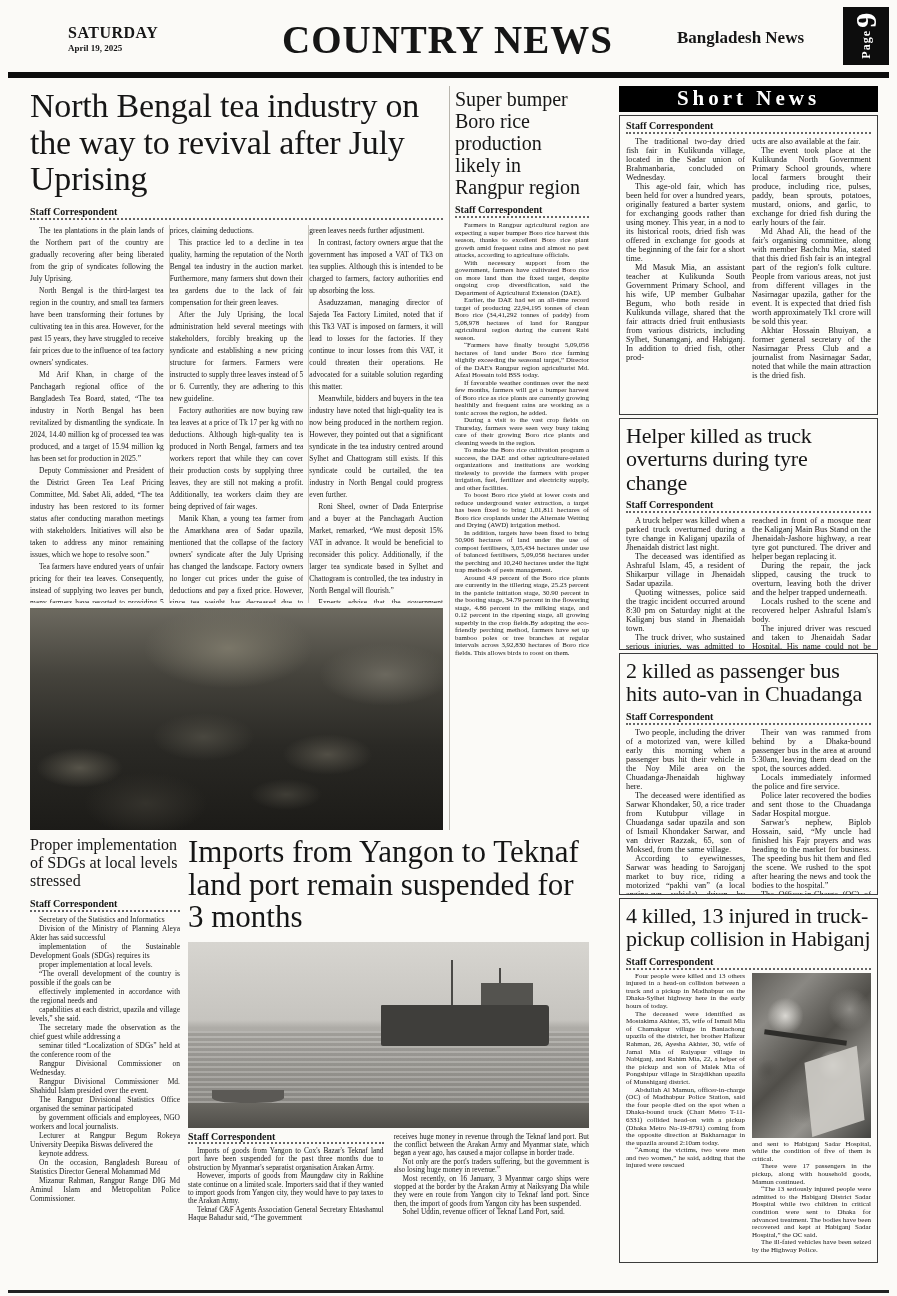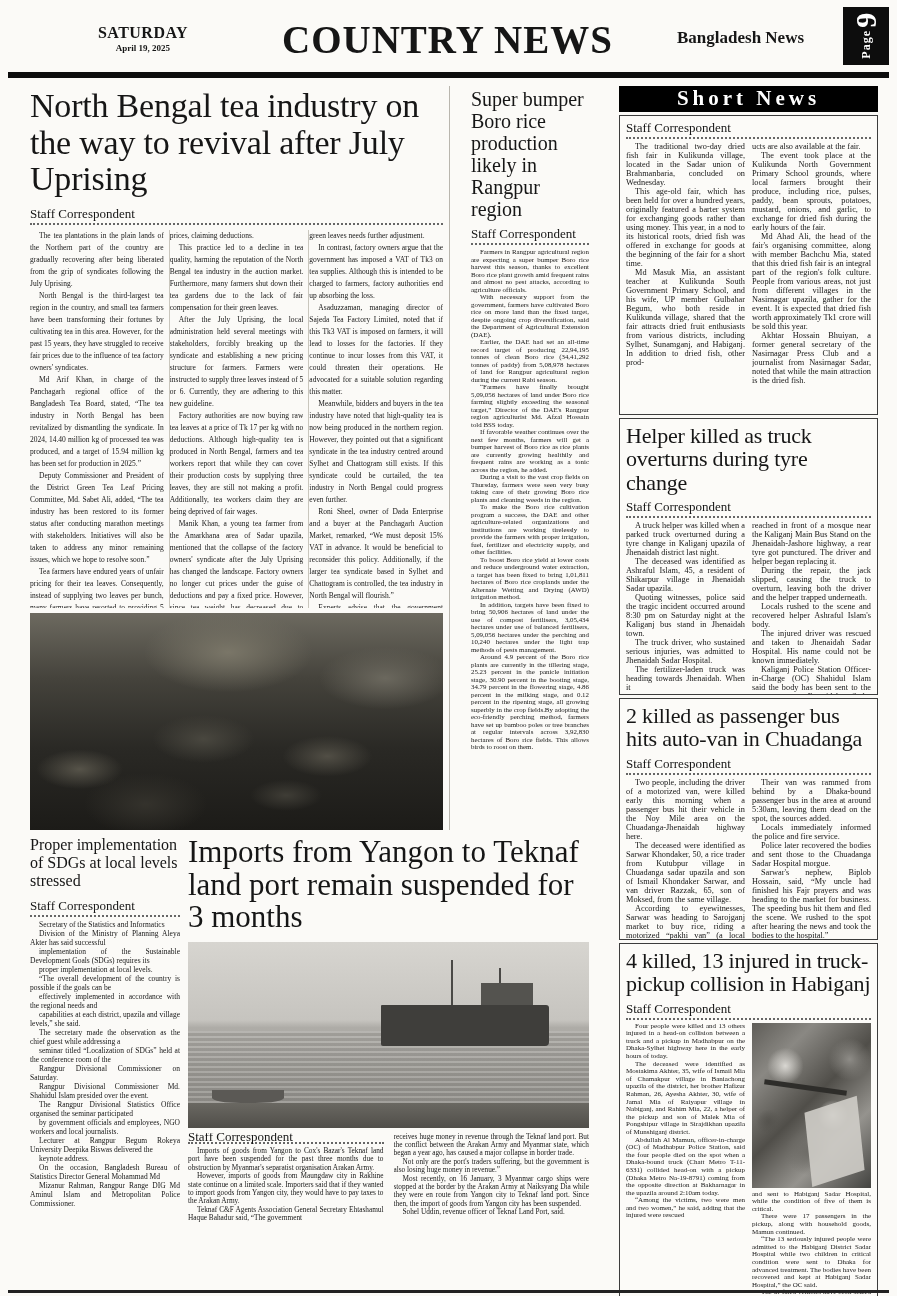--- a/index.html
+++ b/index.html
@@ -4,50 +4,50 @@
 <style>
   * { margin:0; padding:0; box-sizing:border-box; }
   html,body { background:#777; }
   .page {
     position:relative; width:897px; height:1296px; margin:0 auto;
     background:#fbfaf7; color:#161616; overflow:hidden;
     font-family:"Liberation Serif", serif;
   }
   
   .masthead { position:relative; height:70px; display:flex; align-items:center; padding:6px 60px 0 68px; }
-  .date-block { text-align:center; width:150px; }
+  .date-block { width:150px; }
   .date-day { font-weight:bold; font-size:16px; letter-spacing:.5px; }
   .date-date { font-weight:bold; font-size:9px; margin-top:1px; }
   .paper-title { flex:1; text-align:center; font-weight:bold; font-size:39px; letter-spacing:1px; transform:scaleY(1.05); }
   .brand { font-weight:bold; font-size:17px; width:160px; padding-right:14px; }
   .page-tab { position:absolute; top:7px; right:8px; width:46px; height:58px; background:#0d0d0d; color:#fff;
     display:flex; align-items:center; justify-content:center; }
   .page-tab .vert { writing-mode:vertical-rl; transform:rotate(180deg); font-weight:bold; line-height:1; display:flex; align-items:center; gap:2px;}
   .page-tab .pl { font-size:12px; letter-spacing:1px; }
   .page-tab .pn { font-size:30px; }
   .dbl-rule { margin:2px 8px 0 8px; height:4px; border-top:4px solid #0d0d0d; border-bottom:2px solid #0d0d0d; }
   .bottom-rule { position:absolute; left:8px; right:8px; bottom:3px; border-top:3px solid #222; }
 
   
   .content { display:flex; gap:6px; padding:8px 19px 10px 30px; height:1212px; }
   .left-wrap { width:559px; display:flex; flex-direction:column; }
   .top-left { display:flex; gap:6px; height:744px; }
   .tea-block { width:413px; display:flex; flex-direction:column; overflow:hidden; }
-  .boro-block { width:140px; border-left:1px solid #b9b6ae; padding-left:21px; overflow:hidden; }
+  .boro-block { width:140px; border-left:1px solid #b9b6ae; padding-left:5px; overflow:hidden; }
   .bottom-left { display:flex; gap:8px; height:452px; margin-top:6px; }
   .sdg-block { width:150px; overflow:hidden; }
   .imports-block { width:401px; overflow:hidden; }
   .sn-col { width:284px;padding-left:24px; }
 
   
   .headline-xl { font-size:34px; line-height:1.08; font-weight:normal; letter-spacing:-.2px; margin:2px 0 8px; }
   .headline-md { font-size:20px; line-height:1.1; font-weight:normal; margin:2px 0 6px; }
   .headline-sm { font-size:16px; line-height:1.12; font-weight:normal; margin:0 0 8px; }
   .headline-imports { font-size:31px; line-height:1.05; font-weight:normal; margin:0 0 8px; }
-  .byline { font-weight:normal; font-size:13px; }
+  .byline { font-weight:bold; font-size:10px; }
   .byline::after { content:""; display:block; border-bottom:2px dotted #666; margin:1px 0 3px; }
   .bodytext { text-align:justify; }
   .bodytext p.para { text-indent:9px; }
   .cont p.para:first-child { text-indent:0; }
 
   .tea-body { display:flex; height:378px; overflow:hidden; margin-top:2px; font-size:7.5px; line-height:12px; }
   .tea-body .tcol { flex:1; overflow:hidden; }
   .tea-body .tcol + .tcol { border-left:1px solid #c9c6bd; margin-left:5px; padding-left:0; }
 
   .boro-body { font-size:6.9px; line-height:7.5px; overflow:hidden; height:646px; }
@@ -57,21 +57,21 @@
   .imports-cols .icol { flex:1; overflow:hidden; }
 
   
   .sn-banner { background:#000; color:#fff; text-align:center; font-size:21px; letter-spacing:4px; height:26px; line-height:25px; font-weight:bold; }
   .sn-box { border:1px solid #3c3c3c; background:#fcfbf8; margin-top:3px; padding:4px 6px; overflow:hidden; }
   .sn-headline { font-size:22px; line-height:1.06; font-weight:normal; margin:1px 0 5px; letter-spacing:-.2px; }
   .sn-cols { display:flex; gap:7px; font-size:8.3px; line-height:9px; }
   .sn-cols .scol { flex:1; overflow:hidden; }
   .sn-small .sn-cols { font-size:7px; line-height:7.6px; }
   .box-nasirnagar { height:300px; }
-  .box-helper { height:277px; }
+  .box-helper { height:232px; }
   .box-buscrash { height:242px; }
   .box-habiganj { height:365px; }
 
   
   .photo { position:relative; overflow:hidden; }
   .tea-photo { flex:1; margin-top:5px;
     background:
       radial-gradient(ellipse 70px 32px at 12% 72%, #565349 0%, rgba(0,0,0,0) 62%),
       radial-gradient(ellipse 85px 40px at 42% 58%, #49473f 0%, rgba(0,0,0,0) 60%),
       radial-gradient(ellipse 75px 34px at 72% 66%, #514e45 0%, rgba(0,0,0,0) 60%),
@@ -185,21 +185,21 @@
           <div class="sdg-body bodytext">
               <p class="para">Secretary of the Statistics and Informatics</p>
               <p class="para">Division of the Ministry of Planning Aleya Akter has said successful</p>
               <p class="para">implementation of the Sustainable Development Goals (SDGs) requires its</p>
               <p class="para">proper implementation at local levels.</p>
               <p class="para">“The overall development of the country is possible if the goals can be</p>
               <p class="para">effectively implemented in accordance with the regional needs and</p>
               <p class="para">capabilities at each district, upazila and village levels,” she said.</p>
               <p class="para">The secretary made the observation as the chief guest while addressing a</p>
               <p class="para">seminar titled “Localization of SDGs” held at the conference room of the</p>
-              <p class="para">Rangpur Divisional Commissioner on Saturday.</p>
+              <p class="para">Rangpur Divisional Commissioner on Wednesday.</p>
               <p class="para">Rangpur Divisional Commissioner Md. Shahidul Islam presided over the event.</p>
               <p class="para">The Rangpur Divisional Statistics Office organised the seminar participated</p>
               <p class="para">by government officials and employees, NGO workers and local journalists.</p>
               <p class="para">Lecturer at Rangpur Begum Rokeya University Deepika Biswas delivered the</p>
               <p class="para">keynote address.</p>
               <p class="para">On the occasion, Bangladesh Bureau of Statistics Director General Mohammad Md</p>
               <p class="para">Mizanur Rahman, Rangpur Range DIG Md Aminul Islam and Metropolitan Police Commissioner.</p>
             </div>
         </div>
 

